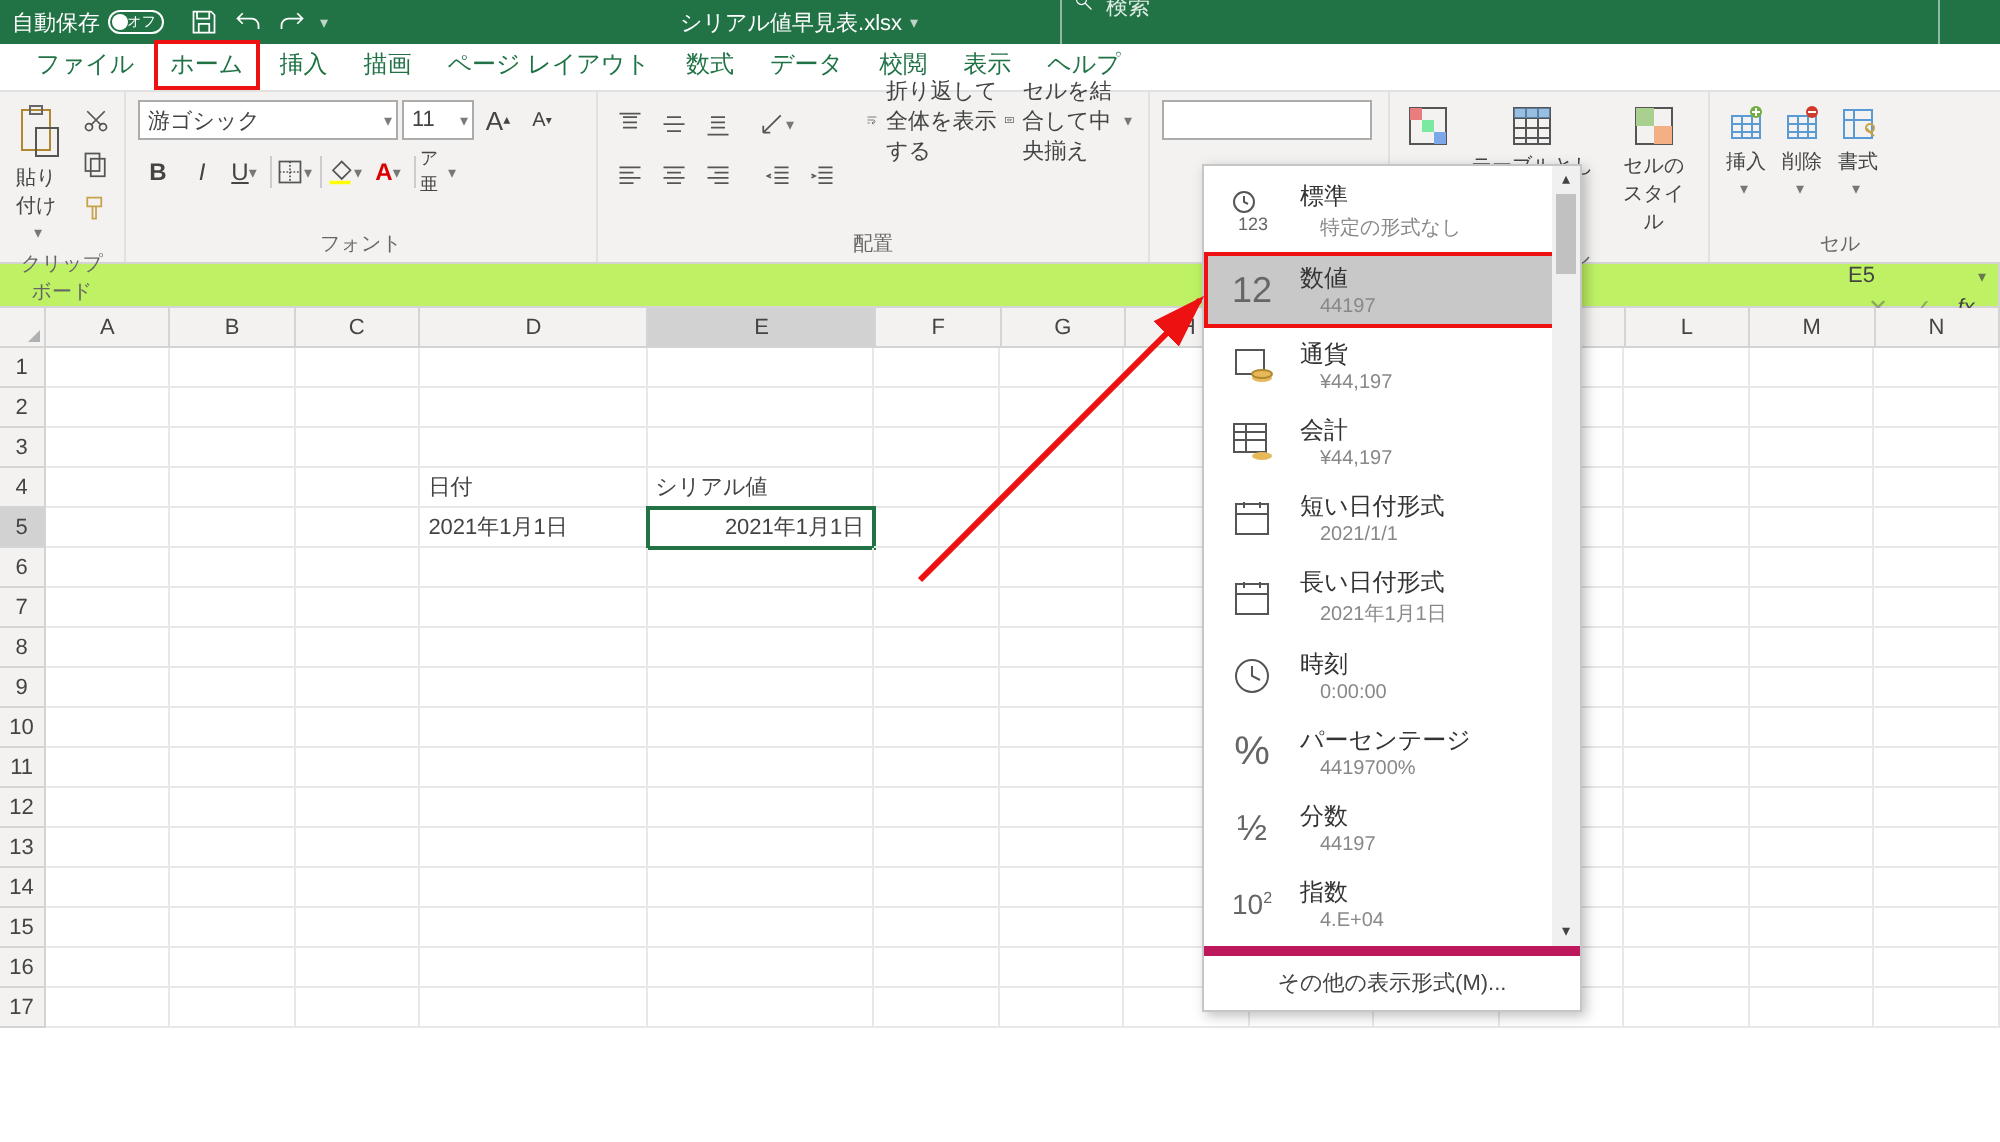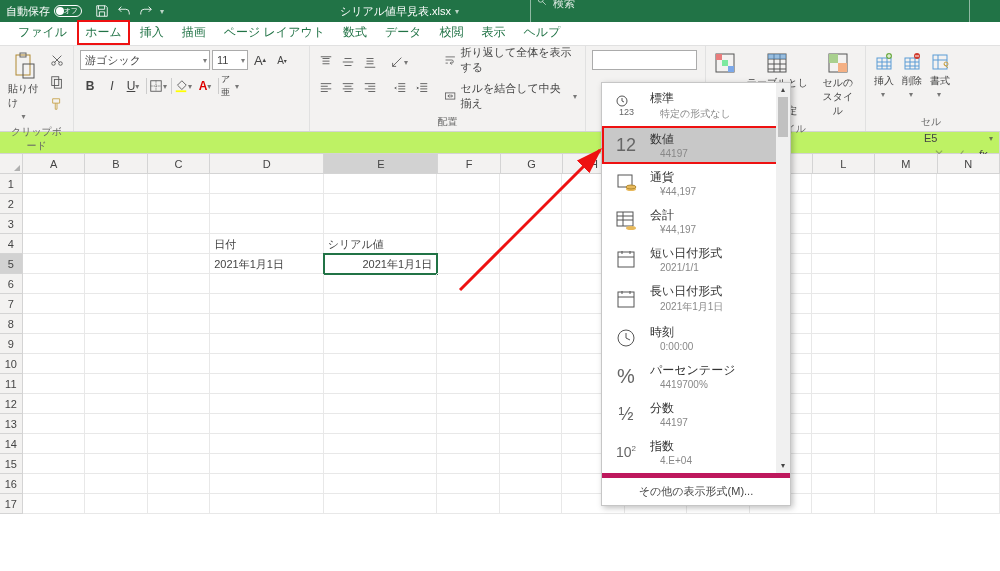--- a/index.html
+++ b/index.html
@@ -133,21 +133,21 @@
   <div class="tab">ページ レイアウト</div>
   <div class="tab">数式</div>
   <div class="tab">データ</div>
   <div class="tab">校閲</div>
   <div class="tab">表示</div>
   <div class="tab">ヘルプ</div>
 </div>
 
 <div class="ribbon">
 
-  <div class="group" style="width:74px">
+  <div class="group" style="width:63px">
     <div class="group-content">
       <div class="vbtn">
         <svg width="24" height="28" viewBox="0 0 24 28">
             <rect x="3" y="3" width="14" height="20" class="stroke" style="stroke:#b08830"></rect>
             <rect x="7" y="1" width="6" height="4" class="stroke" style="stroke:#666"></rect>
             <rect x="10" y="12" width="11" height="14" fill="#fff" class="stroke"></rect>
           </svg>
         <span>貼り付け</span>
         <span class="arrowdn">▾</span>
       </div>
@@ -220,20 +220,21 @@
             <span style="color:#d00;font-weight:bold">A</span>
             <span class="arrowdn">▾</span>
           </span>
         <span style="width:1px;height:16px;background:#ccc"></span>
         <span class="sbtn">
             <span style="font-size:9px">ア亜</span>
             <span class="arrowdn">▾</span>
           </span>
       </div>
     </div>
+    <div class="group-label">フォント</div>
   </div>
 
   <div class="group" style="width:276px">
     <div class="group-content">
       <div style="display:flex;flex-direction:column;gap:4px">
         <div class="btnrow">
           <span class="sbtn">
               <svg viewBox="0 0 16 16">
                 <path d="M2 2h12M4 4h8M4 7h8M4 10h8" class="stroke"></path>
               </svg>
@@ -278,21 +279,21 @@
                 <path d="M6 3h8M6 6h8M6 9h8M6 12h8M4 7l-2 1 2 1" class="stroke"></path>
               </svg>
             </span>
           <span class="sbtn">
               <svg viewBox="0 0 16 16">
                 <path d="M6 3h8M6 6h8M6 9h8M6 12h8M2 7l2 1-2 1" class="stroke"></path>
               </svg>
             </span>
         </div>
       </div>
-      <div style="display:flex;flex-direction:column;gap:16px;margin-left:8px">
+      <div style="display:flex;flex-direction:row;gap:2px;margin-left:8px">
         <div class="wrap-opt">
           <svg width="14" height="14" viewBox="0 0 16 16">
               <path d="M2 4h12M2 8h8a2 2 0 0 1 0 4h-2m0 0l2-2m-2 2l2 2M2 12h3" class="stroke"></path>
             </svg>
           <span>折り返して全体を表示する</span>
         </div>
         <div class="wrap-opt">
           <svg width="14" height="14" viewBox="0 0 16 16">
               <rect x="2" y="4" width="12" height="8" class="stroke"></rect>
               <path d="M5 8h6M5 8l2-2M5 8l2 2M11 8l-2-2M11 8l-2 2" class="stroke"></path>

